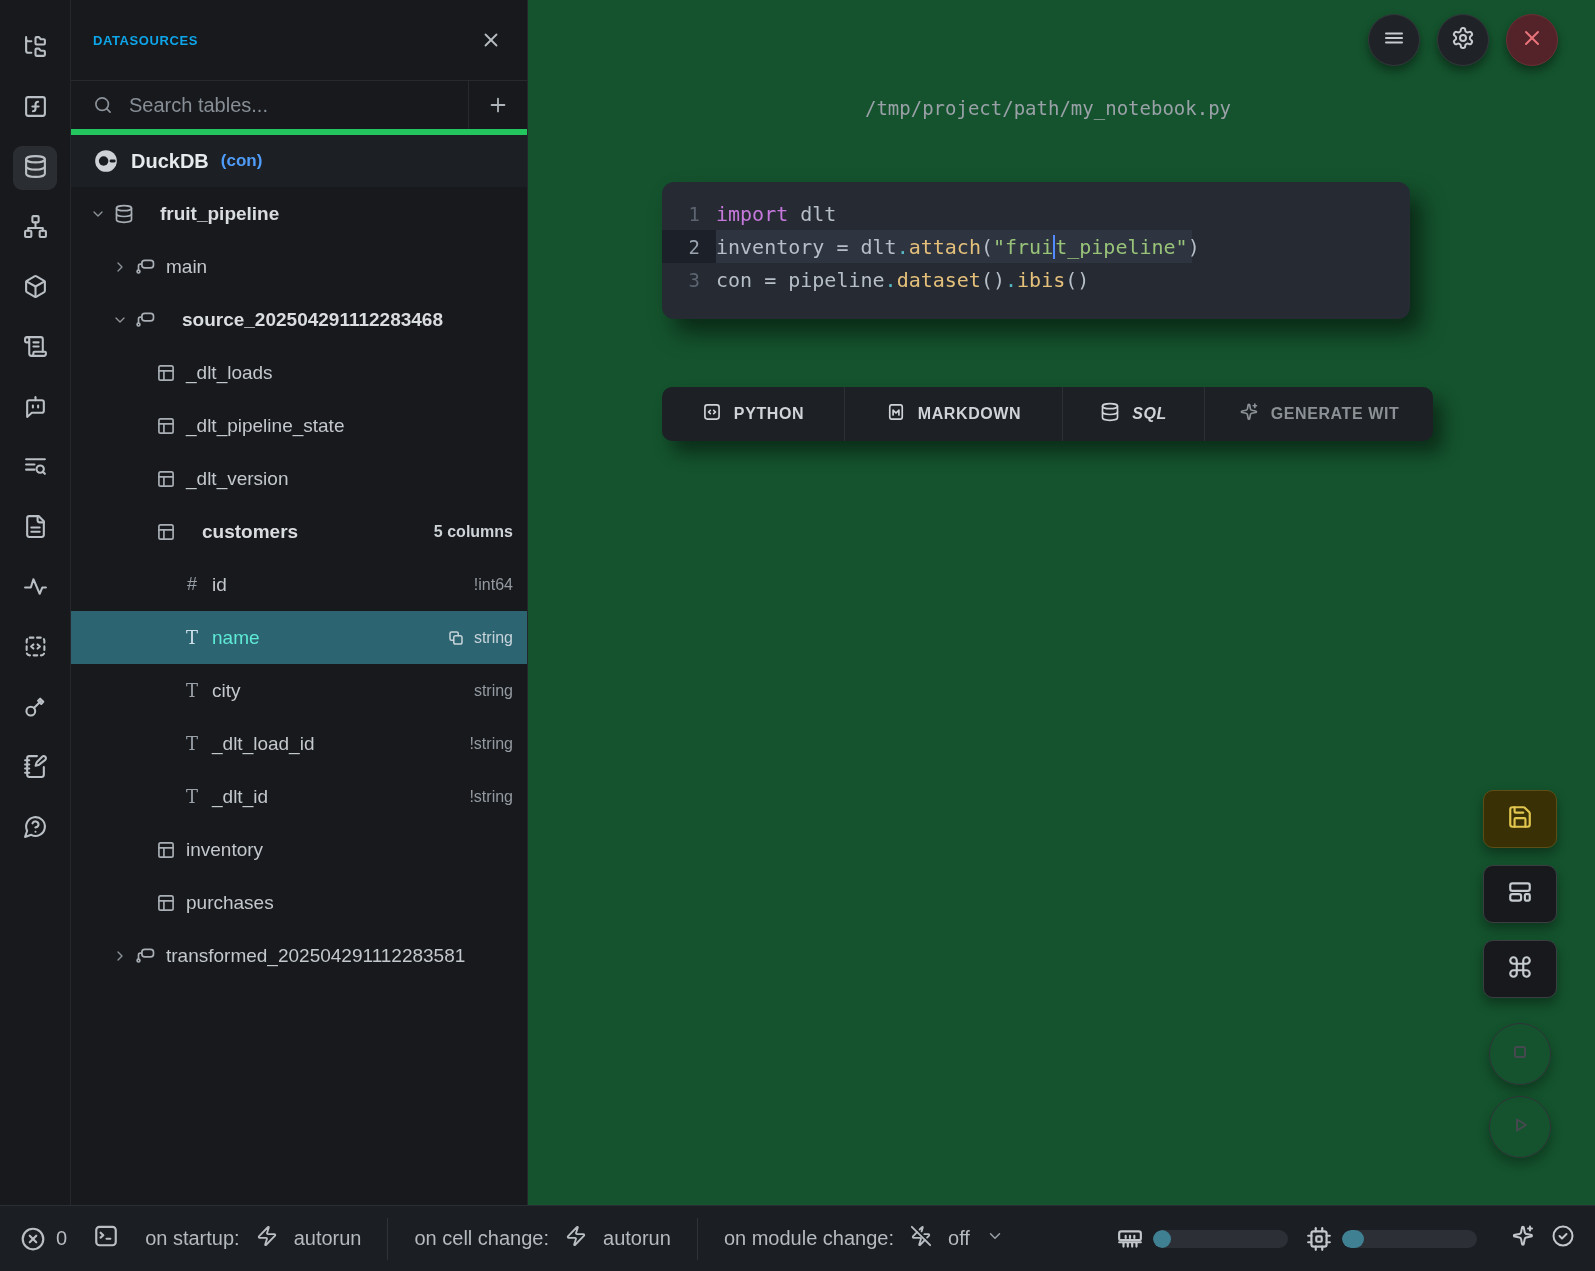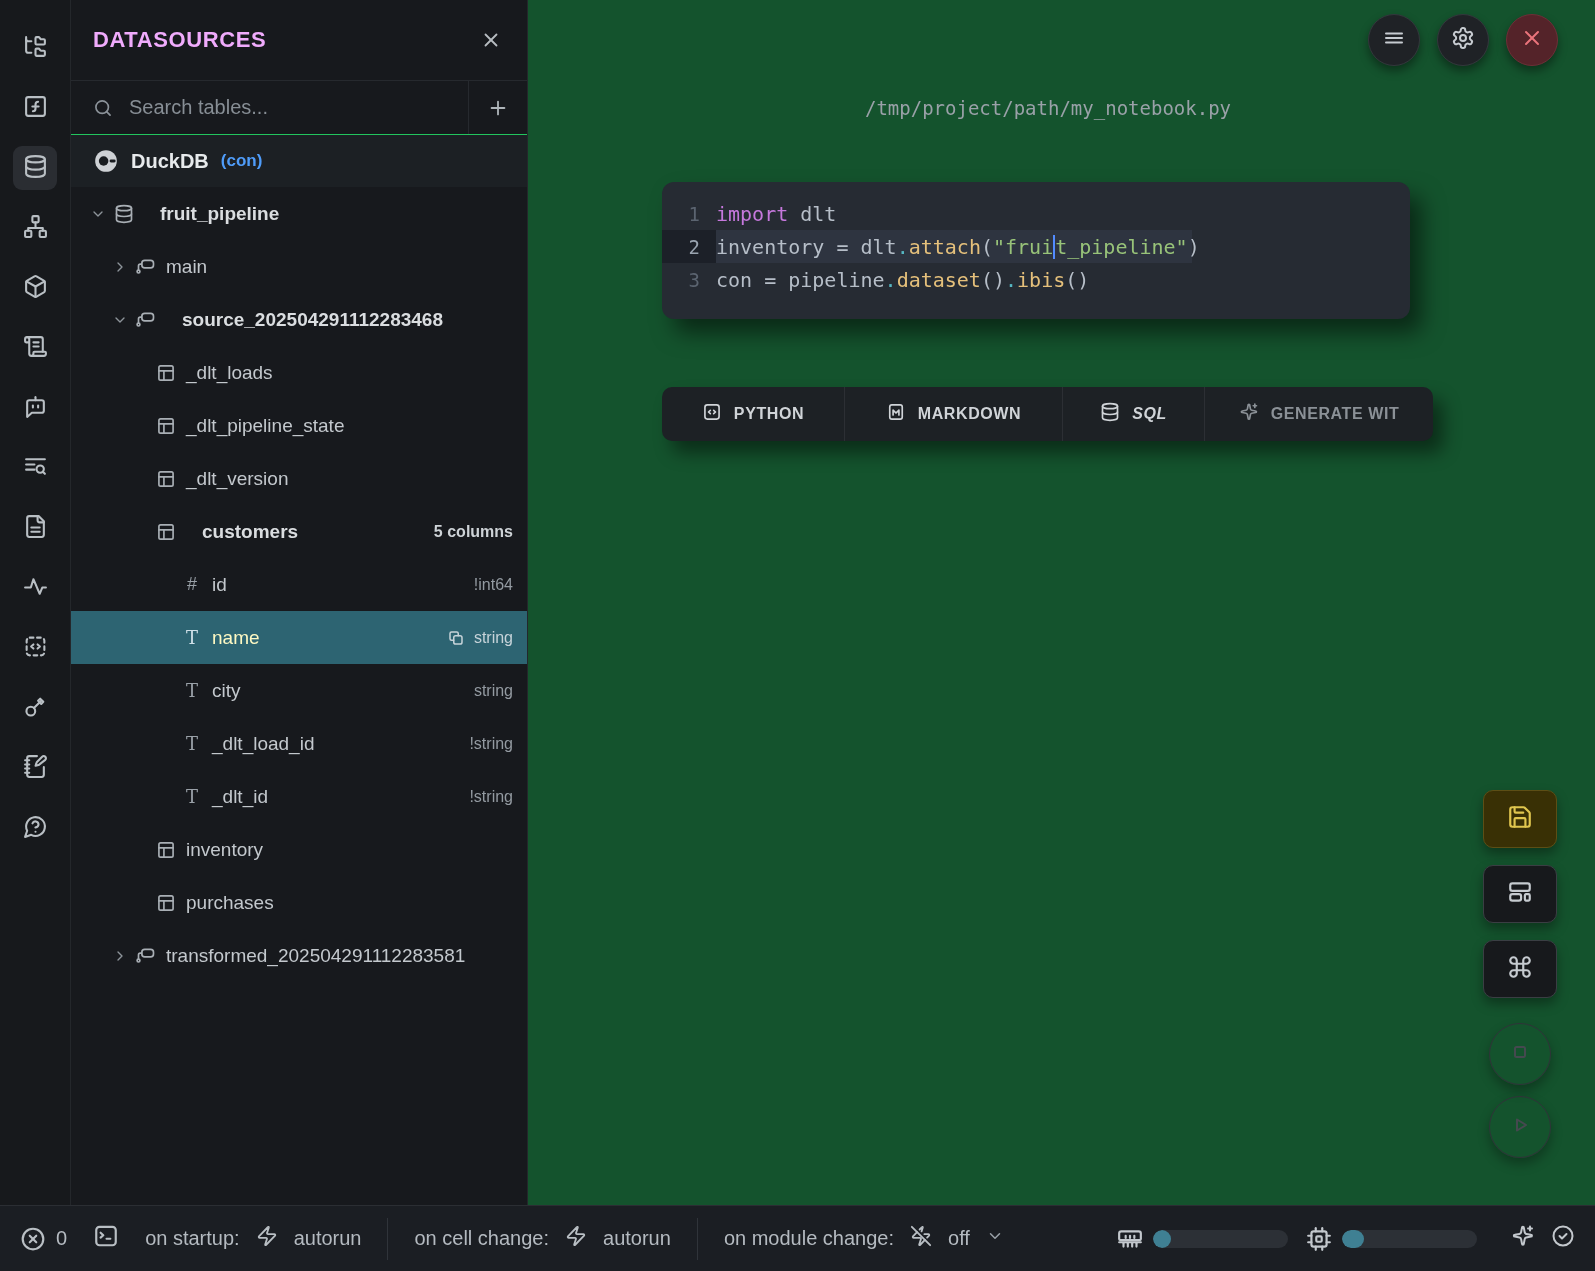--- a/index.html
+++ b/index.html
@@ -13,24 +13,24 @@
   .rail-item{width:44px;height:44px;border-radius:9px;display:flex;align-items:center;
              justify-content:center;color:#b9bfc4;flex:0 0 auto;}
   .rail-item svg{width:25px;height:25px;}
   .rail-item.active{background:#2a2d32;}
 
   
   .panel{position:absolute;left:71px;top:0;width:457px;height:1205px;background:#17191d;
          border-right:1px solid #24272b;box-sizing:border-box;}
   .panel-header{height:81px;display:flex;align-items:center;justify-content:space-between;
                 padding:0 25px 0 22px;border-bottom:1px solid #26292e;box-sizing:border-box;}
-  .panel-title{font-size:22px;font-weight:bold;color:#f0abfc;letter-spacing:.6px;}
+  .panel-title{font-size:13px;font-weight:bold;color:#0ea5e9;letter-spacing:.6px;}
   .icon-btn{color:#b7bcc1;display:flex;cursor:pointer;}
   .icon-btn svg{width:22px;height:22px;}
-  .search-row{height:54px;display:flex;align-items:stretch;border-bottom:1px solid #22c55e;box-sizing:border-box;}
+  .search-row{height:54px;display:flex;align-items:stretch;border-bottom:6px solid #22c55e;box-sizing:border-box;}
   .search-box{flex:1;display:flex;align-items:center;padding-left:22px;gap:14px;}
   .search-box .sicon{color:#8b9299;display:flex;}
   .search-box .sicon svg{width:20px;height:20px;}
   .search-input{background:transparent;border:none;outline:none;color:#c7ccd1;font-size:20px;
                 flex:1;font-family:inherit;min-width:0;}
   .search-input::placeholder{color:#878e95;}
   .add-btn{width:58px;border-left:1px solid #26292e;display:flex;align-items:center;
            justify-content:center;color:#aeb4b9;}
   .add-btn svg{width:22px;height:22px;}
   .conn-row{height:52px;background:#1c2024;display:flex;align-items:center;padding-left:22px;gap:12px;}
@@ -49,21 +49,21 @@
   .tree-row .glyph.serif{font-family:"DejaVu Serif",serif;}
   .lv0{padding-left:19px;} .lv1{padding-left:41px;} .lv2{padding-left:85px;} .lv3{padding-left:111px;}
   .tree-row .lbl{white-space:nowrap;}
   .tree-row.bold .lbl{font-weight:bold;color:#dadde0;margin-left:16px;}
   .tree-row .spacer{flex:1;}
   .tree-row .meta{font-size:16px;color:#939aa1;white-space:nowrap;}
   .tree-row.meta-bold .meta{font-weight:bold;color:#ced3d7;}
   .tree-row .copyicon{width:18px;height:18px;color:#c6d3d9;margin-right:9px;display:flex;}
   .tree-row .copyicon svg{width:18px;height:18px;}
   .tree-row.selected{background:#2d6472;}
-  .tree-row.selected .lbl{color:#fef9c3;}
+  .tree-row.selected .lbl{color:#5eead4;}
   .tree-row.selected .glyph{color:#cfe0e8;}
   .tree-row.selected .meta{color:#c6d3d9;}
 
   
   .main{position:absolute;left:528px;top:0;width:1067px;height:1205px;background:#14532d;}
   .winbtn{position:absolute;top:14px;width:52px;height:52px;border-radius:50%;background:#1f2226;
           border:1px solid #33373c;display:flex;align-items:center;justify-content:center;
           color:#c7ccd1;box-shadow:0 5px 10px rgba(0,0,0,.4);box-sizing:border-box;}
   .winbtn svg{width:24px;height:24px;}
   .winbtn.menu{left:840px;} .winbtn.settings{left:909px;}

